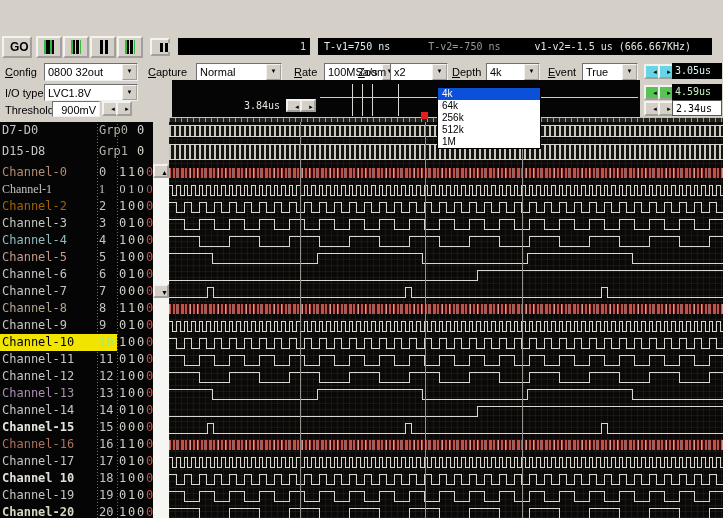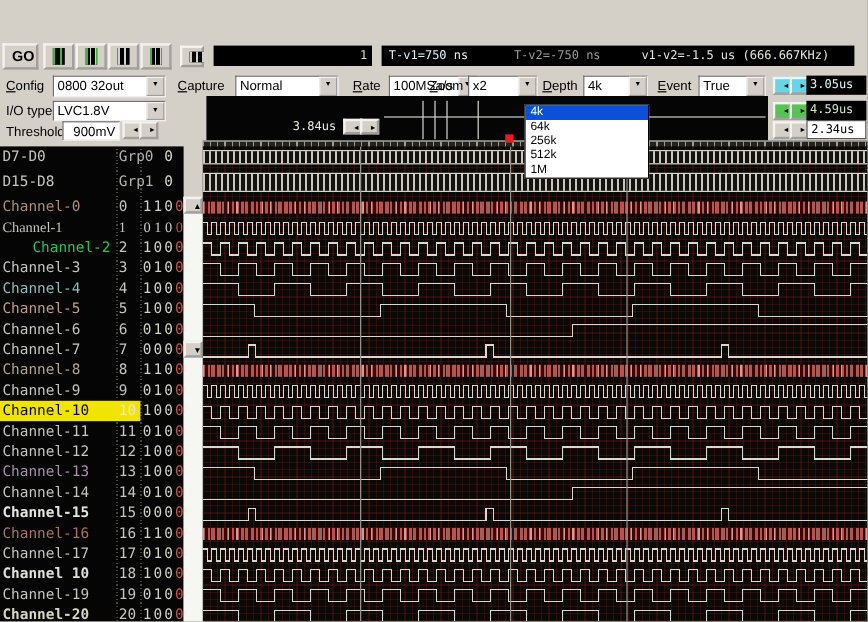--- a/index.html
+++ b/index.html
@@ -198,21 +198,21 @@
       </div>
       <div class="lrow" style="top: 59px; height: 17px; line-height: 17px; font-family: Liberation Serif, serif;">
         <span style="left: 2px; color: rgb(196, 196, 192);">Channel-1</span>
         <span style="left: 99px; color: rgb(196, 196, 192);">1</span>
         <span class="bit" style="left: 118px; width: 9px; text-align: center; color: rgb(208, 208, 200);">0</span>
         <span class="bit" style="left: 127px; width: 9px; text-align: center; color: rgb(208, 208, 200);">1</span>
         <span class="bit" style="left: 136px; width: 9px; text-align: center; color: rgb(208, 208, 200);">0</span>
         <span class="bit bit3" style="left: 145px; width: 9px; text-align: center; color: rgb(208, 80, 72);">0</span>
       </div>
       <div class="lrow" style="top: 76px; height: 17px; line-height: 17px;">
-        <span style="left: 2px; color: #22c55e; margin-left: 25px;">Channel-2</span>
+        <span style="left: 2px; color: #a16207;">Channel-2</span>
         <span style="left: 99px; color: rgb(196, 196, 192);">2</span>
         <span class="bit" style="left: 118px; width: 9px; text-align: center; color: rgb(208, 208, 200);">1</span>
         <span class="bit" style="left: 127px; width: 9px; text-align: center; color: rgb(208, 208, 200);">0</span>
         <span class="bit" style="left: 136px; width: 9px; text-align: center; color: rgb(208, 208, 200);">0</span>
         <span class="bit bit3" style="left: 145px; width: 9px; text-align: center; color: rgb(208, 80, 72);">0</span>
       </div>
       <div class="lrow" style="top: 93px; height: 17px; line-height: 17px;">
         <span style="left: 2px; color: rgb(196, 196, 192);">Channel-3</span>
         <span style="left: 99px; color: rgb(196, 196, 192);">3</span>
         <span class="bit" style="left: 118px; width: 9px; text-align: center; color: rgb(208, 208, 200);">0</span>
@@ -264,21 +264,21 @@
         <span style="left: 2px; color: rgb(196, 196, 192);">Channel-9</span>
         <span style="left: 99px; color: rgb(196, 196, 192);">9</span>
         <span class="bit" style="left: 118px; width: 9px; text-align: center; color: rgb(208, 208, 200);">0</span>
         <span class="bit" style="left: 127px; width: 9px; text-align: center; color: rgb(208, 208, 200);">1</span>
         <span class="bit" style="left: 136px; width: 9px; text-align: center; color: rgb(208, 208, 200);">0</span>
         <span class="bit bit3" style="left: 145px; width: 9px; text-align: center; color: rgb(208, 80, 72);">0</span>
       </div>
       <div class="lrow" style="top: 212px; height: 33px; line-height: 17px;">
         <div class="selbg"></div>
         <span style="left: 2px; color: rgb(0, 0, 0);">Channel-10</span>
-        <span style="left: 99px; color: #e5e5e5;">10</span>
+        <span style="left: 99px; color: #86efac;">10</span>
         <span class="bit" style="left: 118px; width: 9px; text-align: center; color: rgb(208, 208, 200);">1</span>
         <span class="bit" style="left: 127px; width: 9px; text-align: center; color: rgb(208, 208, 200);">0</span>
         <span class="bit" style="left: 136px; width: 9px; text-align: center; color: rgb(208, 208, 200);">0</span>
         <span class="bit bit3" style="left: 145px; width: 9px; text-align: center; color: rgb(208, 80, 72);">0</span>
       </div>
       <div class="lrow" style="top: 229px; height: 17px; line-height: 17px;">
         <span style="left: 2px; color: rgb(196, 196, 192);">Channel-11</span>
         <span style="left: 99px; color: rgb(196, 196, 192);">11</span>
         <span class="bit" style="left: 118px; width: 9px; text-align: center; color: rgb(208, 208, 200);">0</span>
         <span class="bit" style="left: 127px; width: 9px; text-align: center; color: rgb(208, 208, 200);">1</span>

